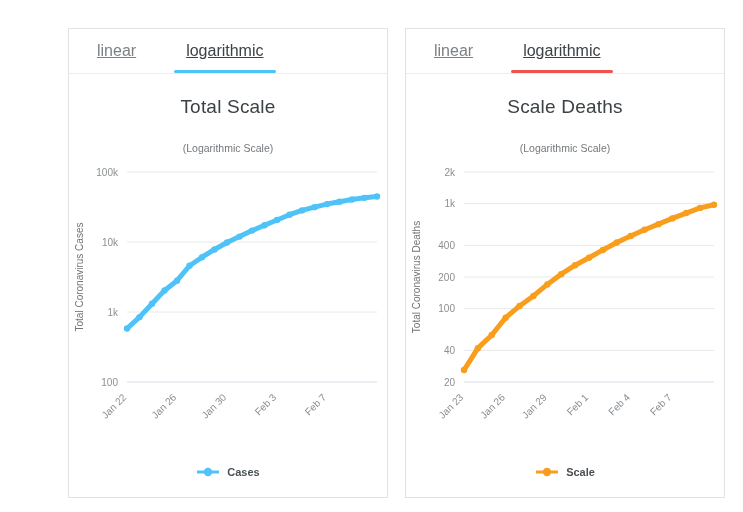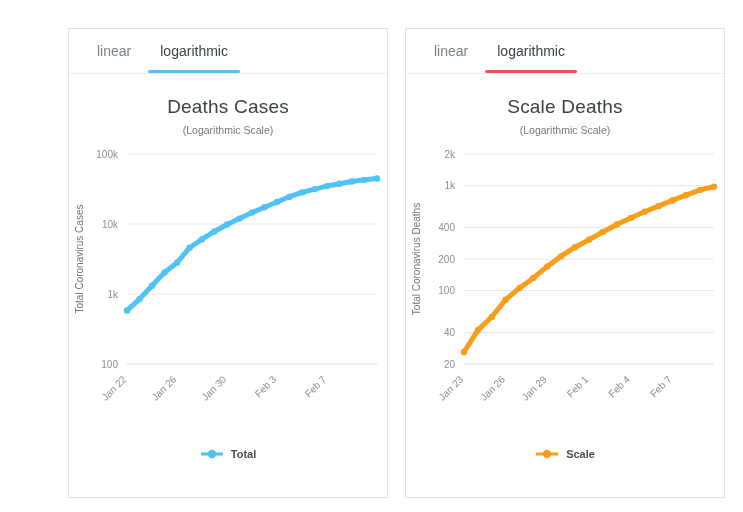--- a/index.html
+++ b/index.html
@@ -32,30 +32,31 @@
   .tabs {
     position: relative;
     height: 44px;
     border-bottom: 1px solid #ededed;
     display: flex;
     align-items: center;
     padding-left: 22px;
   }
   .tab {
     position: relative;
-    font-size: 14px;
+    font-size: 16px;
     color: #5e6468;
     padding: 0 6px;
     height: 44px;
     line-height: 44px;
     cursor: pointer;
+    text-decoration: underline;
   }
   .tab.inactive { color: #7b8185; }
   .tab.active { color: #3c4245; }
-  .tab + .tab { margin-left: 17px; }
+  .tab + .tab { margin-left: 38px; }
   .tab.active::after {
     content: "";
     position: absolute;
     left: -6px;
     right: -6px;
     bottom: 0;
     height: 3px;
     border-radius: 2px;
   }
   #tab-log-cases.active::after { background: #4fc3f7; }
@@ -66,21 +67,21 @@
     font-size: 19px;
     color: #3c4245;
     font-weight: 400;
     margin-top: 22px;
     letter-spacing: 0.2px;
   }
   .chart-subtitle {
     text-align: center;
     font-size: 10.5px;
     color: #74797d;
-    margin-top: 6px;
+    margin-top: 24px;
   }
 
   .plot-wrap {
     position: relative;
     margin-top: 6px;
     height: 300px;
   }
   .plot-wrap svg { display: block; }
 
   .legend {
@@ -113,21 +114,21 @@
 </head>
 <body>
 
 <div class="stage">
 
   <div class="card" id="card-cases">
     <div class="tabs">
       <div class="tab inactive" id="tab-linear-cases">linear</div>
       <div class="tab active" id="tab-log-cases">logarithmic</div>
     </div>
-    <div class="chart-title">Deaths Cases</div>
+    <div class="chart-title">Total Scale</div>
     <div class="chart-subtitle">(Logarithmic Scale)</div>
     <div class="plot-wrap">
       <svg id="svg-cases" width="318" height="300">
           <line x1="58" x2="308" y1="222" y2="222" class="baseline"></line>
           <text x="49" y="225.5" text-anchor="end" class="axis-tick">100</text>
           <line x1="58" x2="308" y1="152.00000000000003" y2="152.00000000000003" class="gridline"></line>
           <text x="49" y="155.50000000000003" text-anchor="end" class="axis-tick">1k</text>
           <line x1="58" x2="308" y1="82.00000000000001" y2="82.00000000000001" class="gridline"></line>
           <text x="49" y="85.50000000000001" text-anchor="end" class="axis-tick">10k</text>
           <line x1="58" x2="308" y1="12" y2="12" class="gridline"></line>
@@ -160,21 +161,21 @@
           <circle cx="283.00" cy="39.44" r="3.2" fill="#4fc3f7"></circle>
           <circle cx="295.50" cy="37.83" r="3.2" fill="#4fc3f7"></circle>
           <circle cx="308.00" cy="36.46" r="3.2" fill="#4fc3f7"></circle>
         </svg>
     </div>
     <div class="legend">
       <svg class="legend-marker" width="24" height="12" viewBox="0 0 24 12">
         <line x1="1" y1="6" x2="23" y2="6" stroke="#4fc3f7" stroke-width="3"></line>
         <circle cx="12" cy="6" r="4.2" fill="#4fc3f7"></circle>
       </svg>
-      <span class="legend-label">Total</span>
+      <span class="legend-label">Cases</span>
     </div>
   </div>
 
   <div class="card" id="card-deaths">
     <div class="tabs">
       <div class="tab inactive" id="tab-linear-deaths">linear</div>
       <div class="tab active" id="tab-log-deaths">logarithmic</div>
     </div>
     <div class="chart-title">Scale Deaths</div>
     <div class="chart-subtitle">(Logarithmic Scale)</div>

